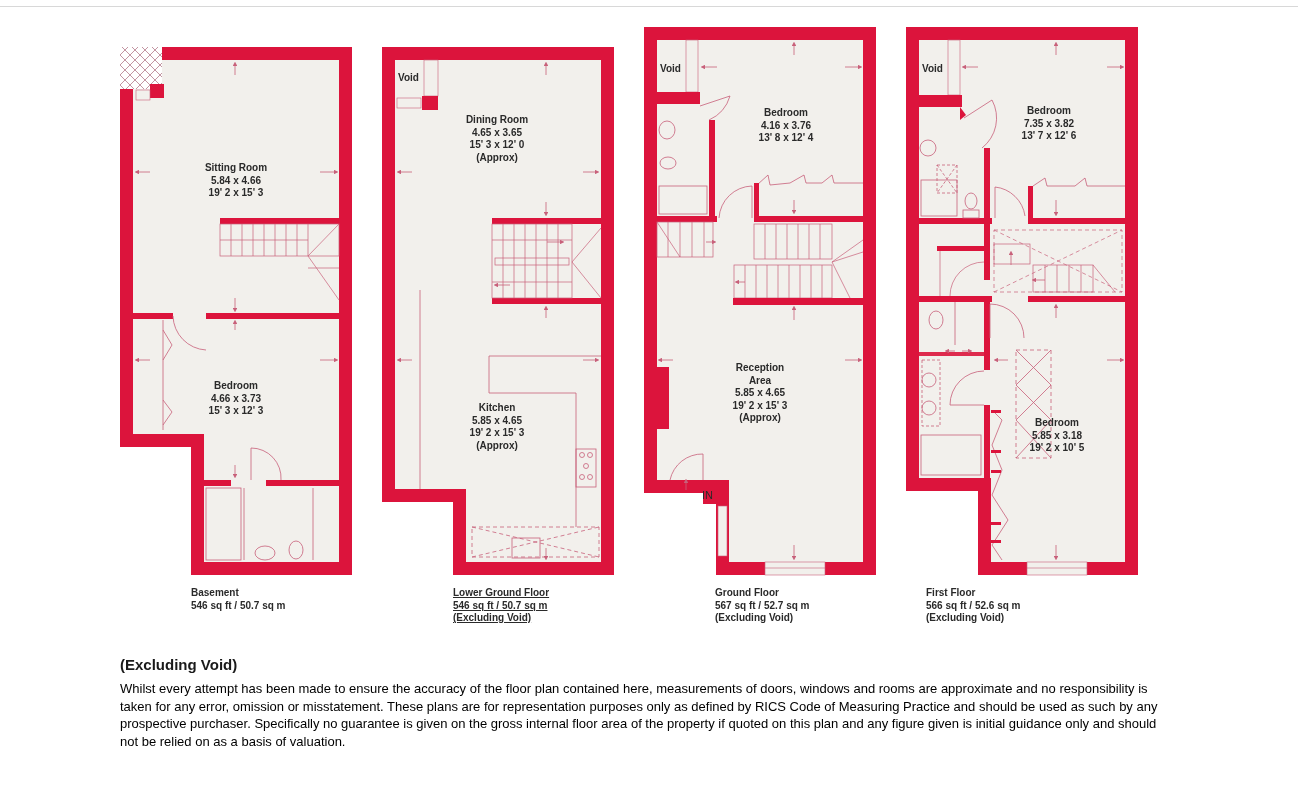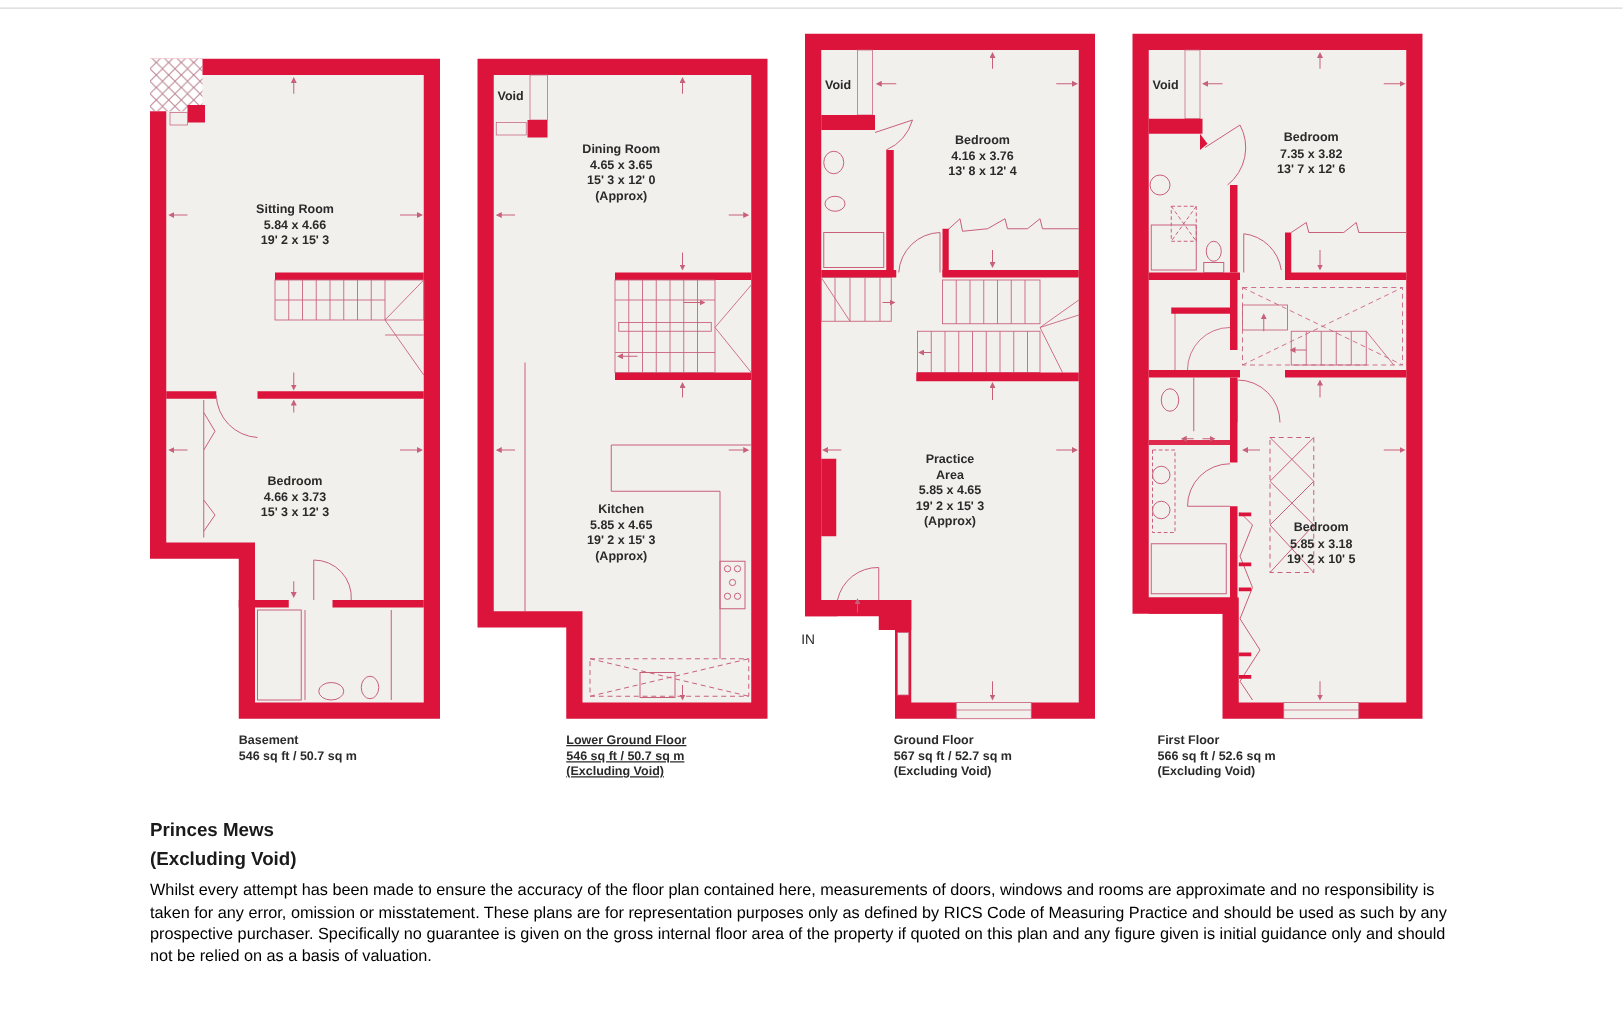--- a/index.html
+++ b/index.html
@@ -348,27 +348,27 @@
   <div>(Excluding Void)</div>
 </div>
 
 <div class="void-label" style="left:660px; top:63px;">Void</div>
 <div class="room-label" style="left:786px; top:107px;">
   <div>Bedroom</div>
   <div>4.16 x 3.76</div>
   <div>13' 8 x 12' 4</div>
 </div>
 <div class="room-label" style="left:760px; top:362px;">
-  <div>Practice</div>
+  <div>Reception</div>
   <div>Area</div>
   <div>5.85 x 4.65</div>
   <div>19' 2 x 15' 3</div>
   <div>(Approx)</div>
 </div>
-<div class="in-label" style="left:641px; top:489px;margin-top:17px;">IN</div>
+<div class="in-label" style="left:702px; top:489px;">IN</div>
 <div class="floor-caption" style="left:715px; top:587px;">
   <div>Ground Floor</div>
   <div>567 sq ft / 52.7 sq m</div>
   <div>(Excluding Void)</div>
 </div>
 
 <div class="void-label" style="left:922px; top:63px;">Void</div>
 <div class="room-label" style="left:1049px; top:105px;">
   <div>Bedroom</div>
   <div>7.35 x 3.82</div>
@@ -379,16 +379,15 @@
   <div>5.85 x 3.18</div>
   <div>19' 2 x 10' 5</div>
 </div>
 <div class="floor-caption" style="left:926px; top:587px;">
   <div>First Floor</div>
   <div>566 sq ft / 52.6 sq m</div>
   <div>(Excluding Void)</div>
 </div>
 
 <div class="footer">
-  <div class="prop-name">Princes Mews</div>
   <div class="gia">(Excluding Void)</div>
   <div class="disclaimer">Whilst every attempt has been made to ensure the accuracy of the floor plan contained here, measurements of doors, windows and rooms are approximate and no responsibility is taken for any error, omission or misstatement. These plans are for representation purposes only as defined by RICS Code of Measuring Practice and should be used as such by any prospective purchaser. Specifically no guarantee is given on the gross internal floor area of the property if quoted on this plan and any figure given is initial guidance only and should not be relied on as a basis of valuation.</div>
 </div>
 
 </body></html>

